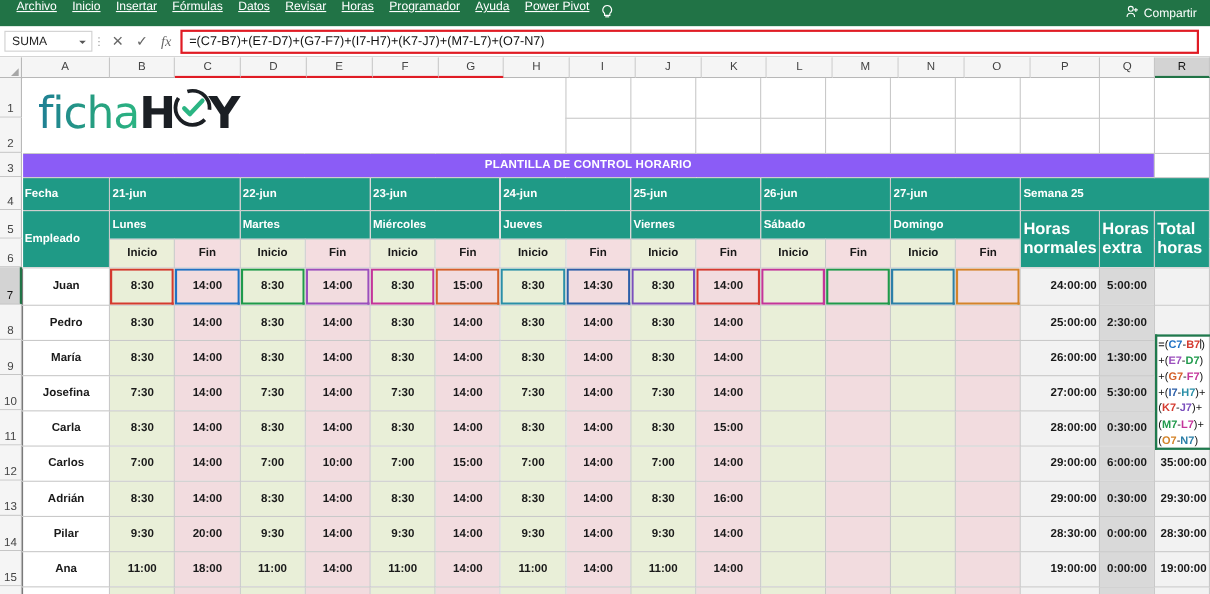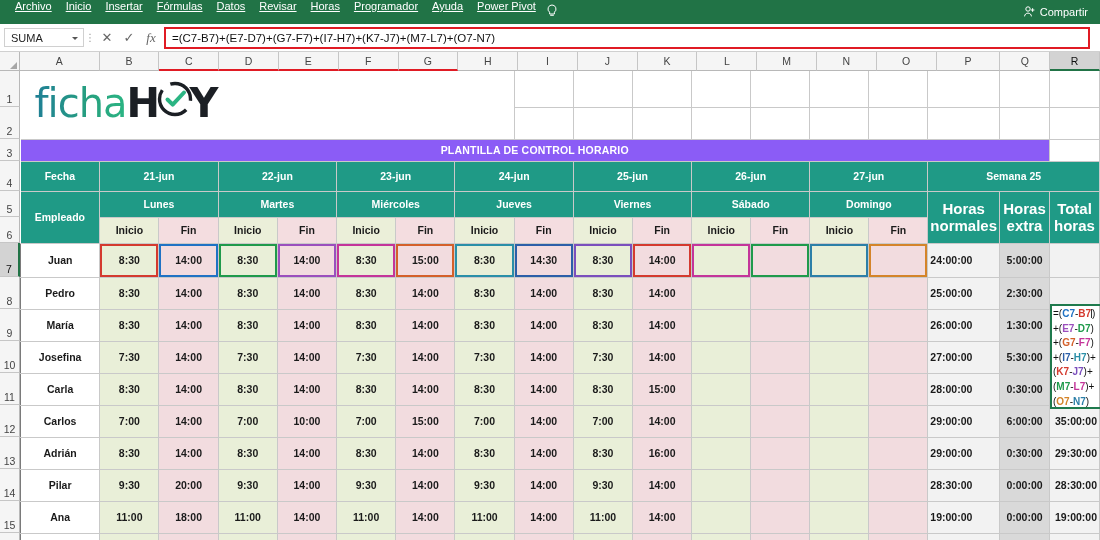--- a/index.html
+++ b/index.html
@@ -155,21 +155,21 @@
     font-weight: bold;
     text-align: center;
     letter-spacing: 0.2px;
   }
 
   
   td.teal {
     background: #1f9a86;
     color: #ffffff;
     font-weight: bold;
-    text-align: center;
+    text-align: left;
     font-size: 10.5px;
     border-right: 1px solid #7a7a7a;
     border-bottom: 1px solid #7a7a7a;
   }
   td.teal.day { font-weight: bold; }
   td.teal.wd { font-weight: bold; }
   td.teal.small { font-size: 15px; white-space: normal; line-height: 1.15; }
 
   
   td.hin {
@@ -186,21 +186,21 @@
   
   td.name {
     background: #ffffff; color: #1a1a1a; font-weight: bold; text-align: center;
     border-right: 1px solid #7a7a7a; border-bottom: 1px solid #9a9a9a;
     border-left: 1px solid #7a7a7a;
   }
   td.cin { background: #e9efd8; text-align: center; font-weight: bold; color: #1a1a1a; }
   td.cfin { background: #f2dcdf; text-align: center; font-weight: bold; color: #1a1a1a; }
   td.cin.empty, td.cfin.empty { color: transparent; }
   td.hn {
-    background: #f2f2f2; text-align: left; font-weight: bold; color: #1a1a1a;
+    background: #f2f2f2; text-align: right; font-weight: bold; color: #1a1a1a;
     border-right: 1px solid #9a9a9a; border-left: 1px solid #7a7a7a;
   }
   td.he {
     background: #d9d9d9; text-align: center; font-weight: bold; color: #1a1a1a;
     border-right: 1px solid #9a9a9a;
   }
   td.tot {
     background: #f2f2f2; text-align: right; font-weight: bold; color: #1a1a1a;
     border-right: 1px solid #9a9a9a;
     padding-right: 3px;

